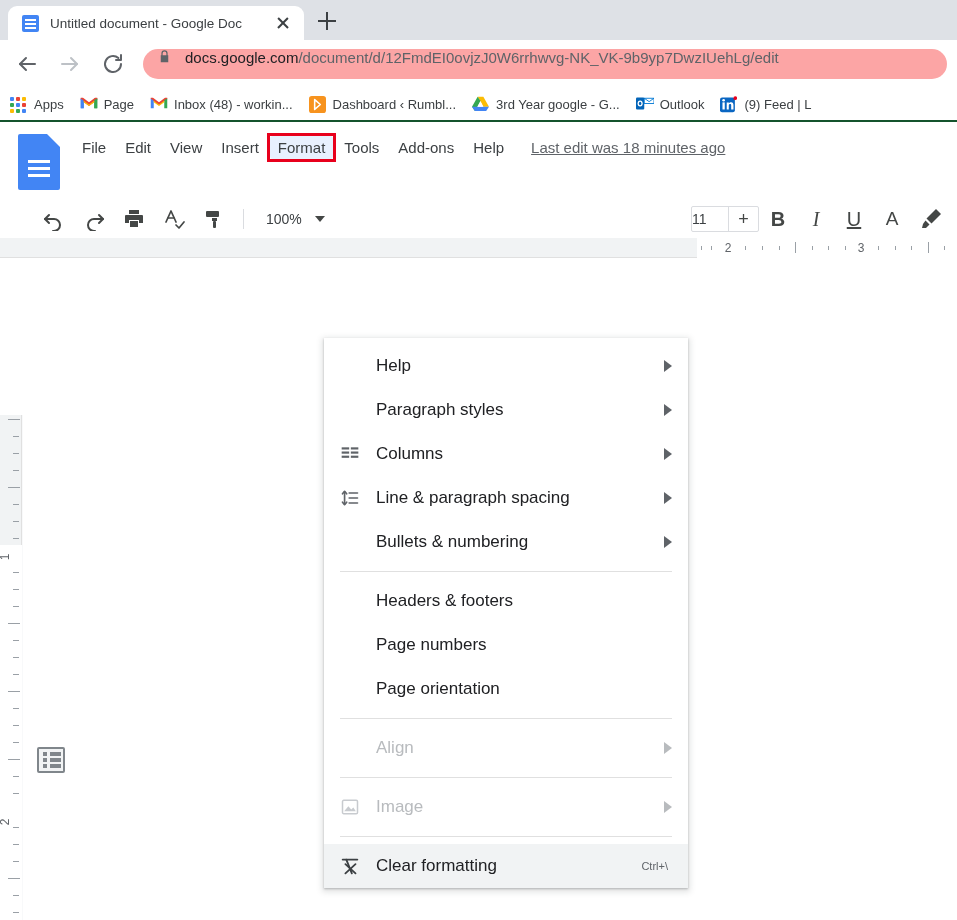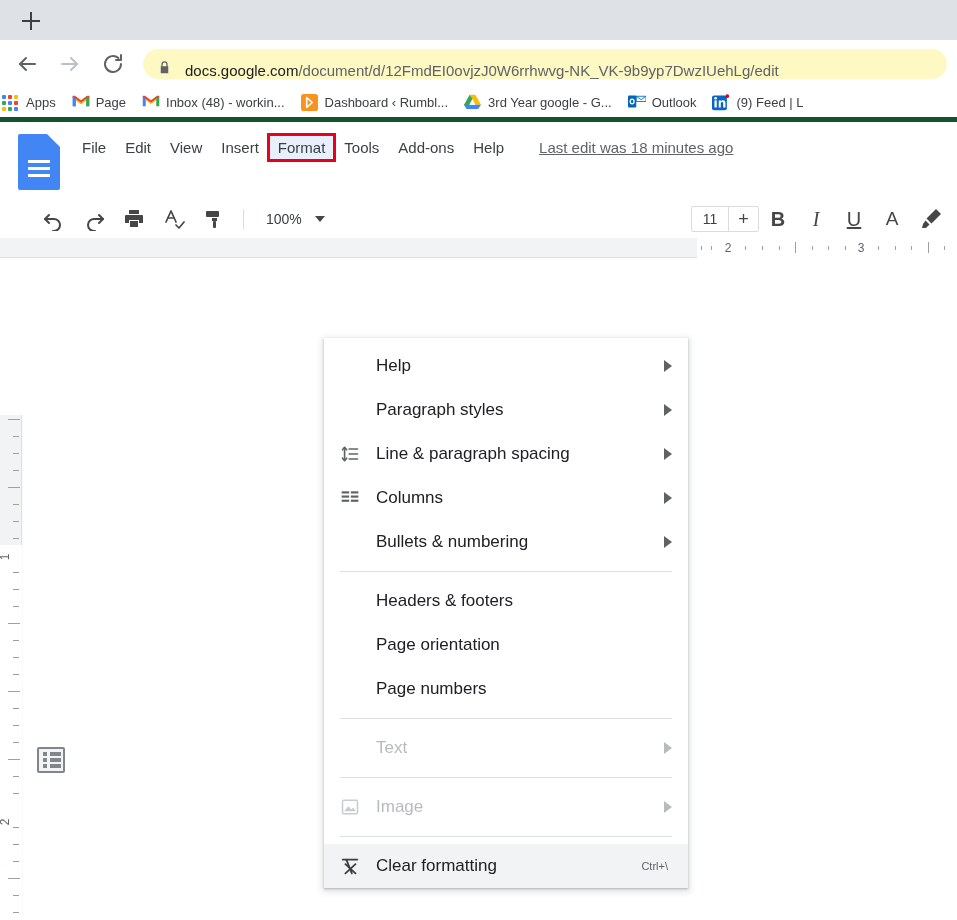--- a/index.html
+++ b/index.html
@@ -96,44 +96,44 @@
     width: 34px; height: 34px;
     position: relative;
     flex: 0 0 34px;
     margin-right: 9px;
     color: #5f6368;
   }
   .navbtn svg { position: absolute; left: 5px; top: 5px; }
   .omnibox {
     flex: 1;
     height: 30px;
-    background: #fef9c3;
+    background: #fca5a5;
     border-radius: 16px;
     display: flex;
-    align-items: flex-end;
+    align-items: flex-start;
     padding: 0 14px;
     margin-left: 4px;
     overflow: hidden;
   }
   .lock-icon { flex: 0 0 15px; margin-right: 13px; }
   .url {
     font-size: 15px;
     color: #5f6368;
     white-space: nowrap;
     overflow: hidden;
   }
   .url .host { color: #202124; }
 
   .bookmarks {
     height: 34px;
     background: #ffffff;
     display: flex;
     align-items: center;
-    padding: 0 2px;
-    border-bottom: 5px solid #14532d;
+    padding: 0 10px;
+    border-bottom: 2px solid #14532d;
     overflow: hidden;
   }
   .bm {
     display: flex;
     align-items: center;
     margin-right: 16px;
     white-space: nowrap;
     flex: 0 0 auto;
   }
   .bm-label { font-size: 13px; color: #3c4043; margin-left: 7px; }
@@ -187,40 +187,40 @@
   .redbox {
     position: absolute;
     border: 3px solid #e8001c;
     left: -3px; top: -3px; right: -3px; bottom: -3px;
     pointer-events: none;
   }
   .lastedit {
     font-size: 15px;
     color: #5f6368;
     text-decoration: underline;
-    margin-left: 24px;
+    margin-left: 16px;
     white-space: nowrap;
   }
 
   
   .docs-toolbar {
     height: 38px;
     display: flex;
     align-items: center;
     padding: 0 6px 0 34px;
     background: #fff;
   }
   .tb { width: 30px; height: 30px; margin: 0 5px; position: relative; color: #444746; flex: 0 0 30px; }
   .tb svg { position: absolute; left: 3px; top: 3px; }
   .tb-sep { width: 1px; height: 20px; background: #dadce0; margin: 0 9px; flex: 0 0 1px; }
   .zoomsel { display: flex; align-items: center; margin-left: 6px; }
   .zoomval { font-size: 14px; color: #3c4043; padding: 3px 7px; }
   .caret { width: 0; height: 0; border-left: 5px solid transparent; border-right: 5px solid transparent; border-top: 6px solid #444746; margin-left: 6px; }
   .fontsize-box { display: flex; align-items: center; border: 1px solid #dadce0; border-radius: 2px; height: 26px; }
-  .fontsize-val { width: 36px; text-align: center; font-size: 14px; color: #3c4043; }
+  .fontsize-val { width: 36px; text-align: left; font-size: 14px; color: #3c4043; }
   .fontsize-plus { width: 30px; text-align: center; font-size: 18px; color: #444746; border-left: 1px solid #dadce0; line-height: 24px; }
   .tbtext { font-size: 20px; color: #444746; width: 30px; text-align: center; flex: 0 0 30px; margin: 0 4px; }
   .tbtext.b { font-weight: bold; }
   .tbtext.i { font-style: italic; font-family: "Liberation Serif", serif; }
   .tbtext.u { text-decoration: underline; }
   .textcolor { position: relative; width: 30px; flex: 0 0 30px; text-align: center; margin: 0 4px; }
   .textcolor .a { font-size: 19px; color: #444746; line-height: 20px; }
   .textcolor .bar { width: 22px; height: 4px; background: #000; margin: 1px auto 0; }
 
   
@@ -314,20 +314,25 @@
   }
   .mrow.disabled .m-arrow { border-left-color: #b8bbbe; }
   .m-sep { height: 1px; background: #e0e0e0; margin: 7px 16px; }
 </style>
 </head>
 <body>
 
 <div class="browser">
 
   <div class="tabstrip">
+    <div class="tab">
+      <span class="tab-favicon"></span>
+      <span class="tab-title">Untitled document - Google Doc</span>
+      <span class="tab-close"></span>
+    </div>
     <div class="newtab"></div>
   </div>
 
   <div class="toolbar-row">
     <span class="navbtn">
       <svg width="24" height="24" viewBox="0 0 24 24" fill="none" stroke="#5f6368" stroke-width="2" stroke-linecap="round" stroke-linejoin="round">
           <line x1="20" y1="12" x2="5" y2="12"></line>
           <polyline points="11,18 5,12 11,6"></polyline>
         </svg>
     </span>
@@ -615,76 +620,76 @@
 
       <div class="mrow">
         <span class="m-ico"></span>
         <span class="m-label">Paragraph styles</span>
         <span class="m-arrow"></span>
       </div>
 
 
       <div class="mrow">
         <span class="m-ico">
+          <svg width="20" height="20" viewBox="0 0 24 24" fill="#5f6368">
+              <rect x="2" y="4" width="9" height="2.6"></rect>
+              <rect x="2" y="9" width="9" height="2.6"></rect>
+              <rect x="2" y="14" width="9" height="2.6"></rect>
+              <rect x="13" y="4" width="9" height="2.6"></rect>
+              <rect x="13" y="9" width="9" height="2.6"></rect>
+              <rect x="13" y="14" width="9" height="2.6"></rect>
+            </svg>
+        </span>
+        <span class="m-label">Columns</span>
+        <span class="m-arrow"></span>
+      </div>
+
+      <div class="mrow">
+        <span class="m-ico">
           <svg width="20" height="20" viewBox="0 0 24 24" fill="none" stroke="#5f6368" stroke-width="2" stroke-linecap="round" stroke-linejoin="round">
               <polyline points="3,7 5.5,4 8,7"></polyline>
               <polyline points="3,17 5.5,20 8,17"></polyline>
               <line x1="5.5" y1="4.5" x2="5.5" y2="19.5"></line>
               <line x1="11" y1="6" x2="21" y2="6"></line>
               <line x1="11" y1="12" x2="21" y2="12"></line>
               <line x1="11" y1="18" x2="21" y2="18"></line>
             </svg>
         </span>
         <span class="m-label">Line &amp; paragraph spacing</span>
         <span class="m-arrow"></span>
       </div>
 
       <div class="mrow">
-        <span class="m-ico">
-          <svg width="20" height="20" viewBox="0 0 24 24" fill="#5f6368">
-              <rect x="2" y="4" width="9" height="2.6"></rect>
-              <rect x="2" y="9" width="9" height="2.6"></rect>
-              <rect x="2" y="14" width="9" height="2.6"></rect>
-              <rect x="13" y="4" width="9" height="2.6"></rect>
-              <rect x="13" y="9" width="9" height="2.6"></rect>
-              <rect x="13" y="14" width="9" height="2.6"></rect>
-            </svg>
-        </span>
-        <span class="m-label">Columns</span>
-        <span class="m-arrow"></span>
-      </div>
-
-      <div class="mrow">
         <span class="m-ico"></span>
         <span class="m-label">Bullets &amp; numbering</span>
         <span class="m-arrow"></span>
       </div>
 
       <div class="m-sep"></div>
 
       <div class="mrow">
         <span class="m-ico"></span>
         <span class="m-label">Headers &amp; footers</span>
       </div>
 
       <div class="mrow">
         <span class="m-ico"></span>
-        <span class="m-label">Page orientation</span>
+        <span class="m-label">Page numbers</span>
       </div>
 
       <div class="mrow">
         <span class="m-ico"></span>
-        <span class="m-label">Page numbers</span>
+        <span class="m-label">Page orientation</span>
       </div>
 
       <div class="m-sep"></div>
 
       <div class="mrow disabled">
         <span class="m-ico"></span>
-        <span class="m-label">Text</span>
+        <span class="m-label">Align</span>
         <span class="m-arrow"></span>
       </div>
 
       <div class="m-sep"></div>
 
       <div class="mrow disabled">
         <span class="m-ico">
           <svg width="20" height="20" viewBox="0 0 24 24" fill="none" stroke="#c8cbcf" stroke-width="1.8">
               <rect x="3" y="4" width="18" height="16" rx="1.5"></rect>
               <polyline points="5,17 10,11 13.5,15 16,12.5 19,17" fill="#c8cbcf" stroke="none"></polyline>

